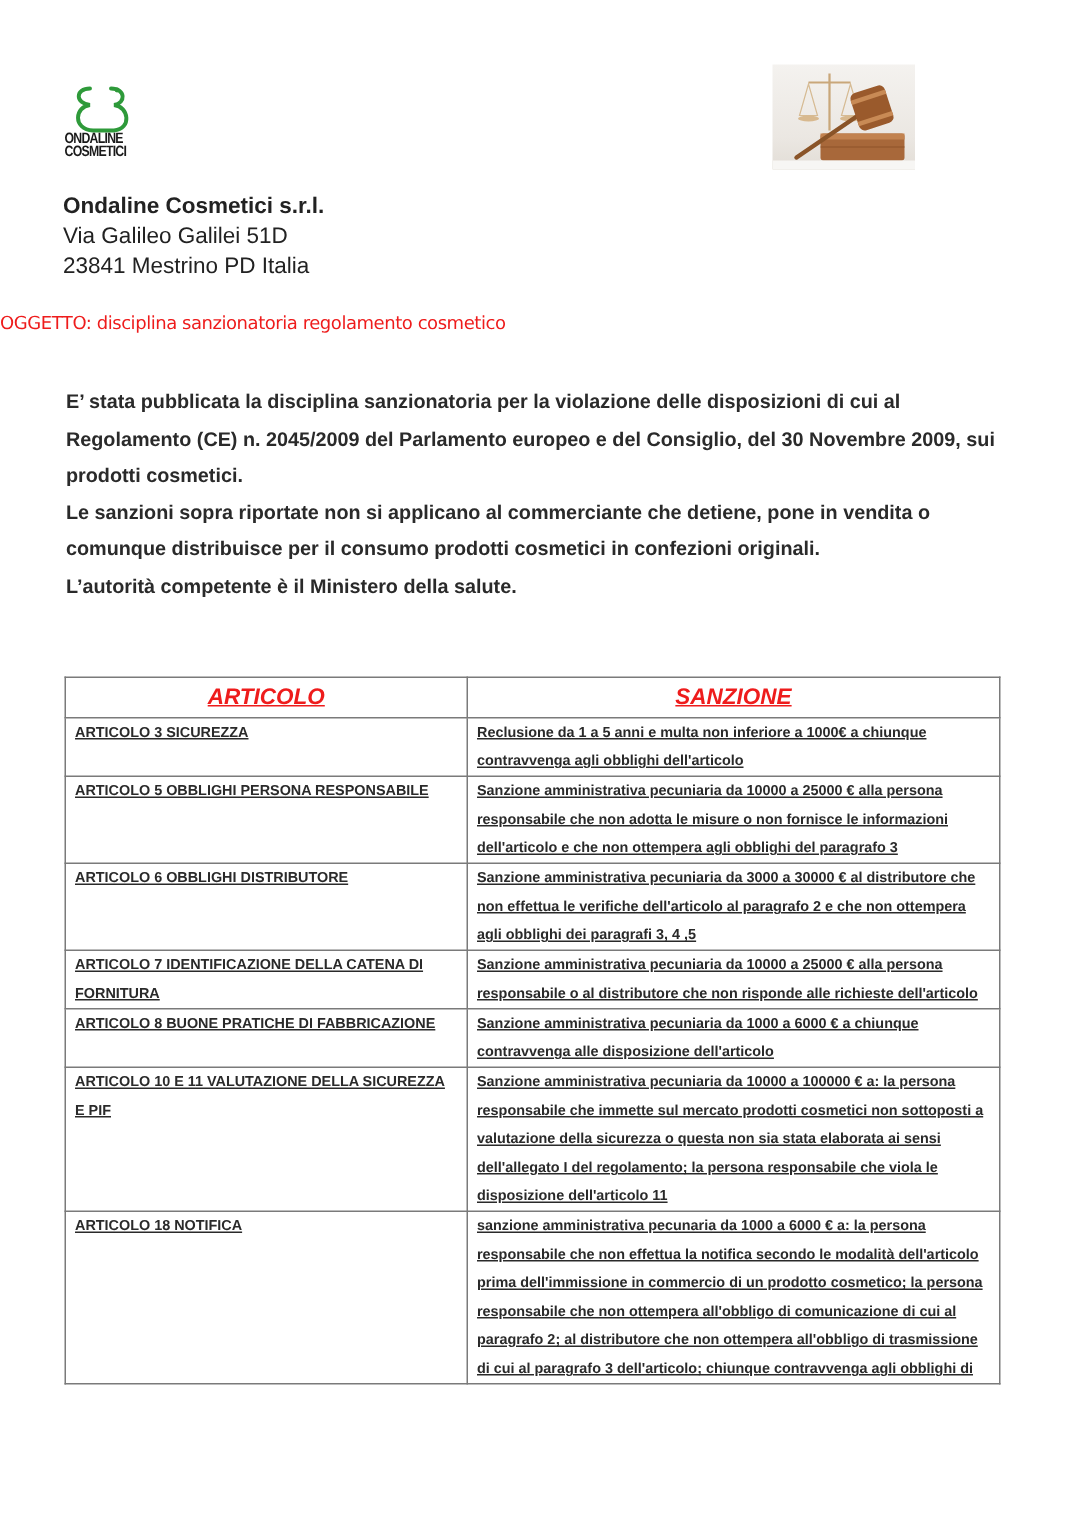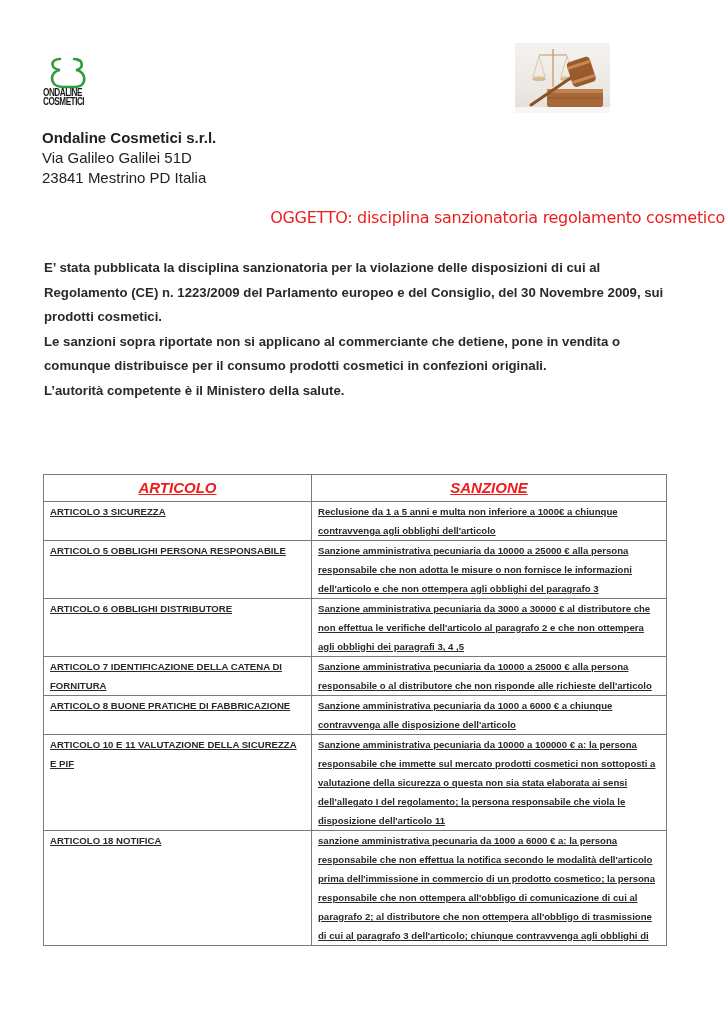--- a/index.html
+++ b/index.html
@@ -8,26 +8,26 @@
   .logo { position: absolute; left: 42px; top: 56px; width: 56px; height: 60px; }
   .logo svg { display: block; }
   .logo-text { position: absolute; left: 43px; top: 88px; width: 60px;
                font-family: "Liberation Sans", sans-serif; font-weight: bold;
                font-size: 10px; line-height: 9px; letter-spacing: -0.6px;
                color: #1a1a1a; transform: scaleX(0.82); transform-origin: left top; }
   .company { position: absolute; left: 42px; top: 128px; font-size: 15px; line-height: 20px; color: #222; }
   .company .name { font-weight: bold; }
   .gavel { position: absolute; left: 515px; top: 43px; width: 95px; height: 70px;
            background: linear-gradient(180deg,#f4f2ef 0%,#ebe7e2 70%,#e2ddd6 100%); overflow: hidden; }
-  .subject { position: absolute; left: 0; width: 725px; top: 208px; text-align: right;
-             font-family: "DejaVu Sans", sans-serif; font-size: 16px; color: #ee1c1c; letter-spacing: -0.3px; }
+  .subject { position: absolute; left: 0; width: 725px; top: 208px; text-align: left;
+             font-family: "DejaVu Sans", sans-serif; font-size: 12px; color: #ee1c1c; letter-spacing: -0.3px; }
   .intro { position: absolute; left: 44px; top: 256px; width: 640px;
            font-weight: bold; font-size: 13.2px; line-height: 24.5px; color: #2a2a2a; }
   .intro p { margin: 0; }
-  table.sanz { position: absolute; left: 43px; top: 474px; width: 623px;
+  table.sanz { position: absolute; left: 43px; top: 451px; width: 623px;
                border-collapse: collapse; table-layout: fixed; }
   table.sanz td, table.sanz th { border: 1px solid #7a7a7a; vertical-align: top;
                font-size: 9.6px; font-weight: bold; line-height: 19px; color: #2a2a2a; text-decoration: underline; }
   table.sanz th { height: 26px; padding: 0; font-size: 15px; font-style: italic;
                color: #ee1c1c; text-decoration: underline; line-height: 26px; text-align: center; }
   table.sanz td { padding: 0 6px 0 6px; }
   col.c1 { width: 268px; }
   col.c2 { width: 355px; }
 </style>
 </head>
@@ -71,21 +71,21 @@
       <rect x="54" y="20" width="24" height="3" fill="#c88a55"></rect>
       <rect x="54" y="35" width="24" height="3" fill="#c88a55"></rect>
     </g>
     <rect x="0" y="64" width="95" height="6" fill="#f7f6f4"></rect>
   </svg>
 </div>
 
 <div class="subject">OGGETTO: disciplina sanzionatoria regolamento cosmetico</div>
 
 <div class="intro">
-  <p>E’ stata pubblicata la disciplina sanzionatoria per la violazione delle disposizioni di cui al Regolamento (CE) n. 1223/2009 del Parlamento europeo e del Consiglio, del 30 Novembre 2009, sui prodotti cosmetici.</p>
+  <p>E’ stata pubblicata la disciplina sanzionatoria per la violazione delle disposizioni di cui al Regolamento (CE) n. 2045/2009 del Parlamento europeo e del Consiglio, del 30 Novembre 2009, sui prodotti cosmetici.</p>
   <p>Le sanzioni sopra riportate non si applicano al commerciante che detiene, pone in vendita o comunque distribuisce per il consumo prodotti cosmetici in confezioni originali.</p>
   <p>L’autorità competente è il Ministero della salute.</p>
 </div>
 
 <table class="sanz">
   <colgroup>
       <col class="c1">
       <col class="c2">
     </colgroup>
   <tbody>

